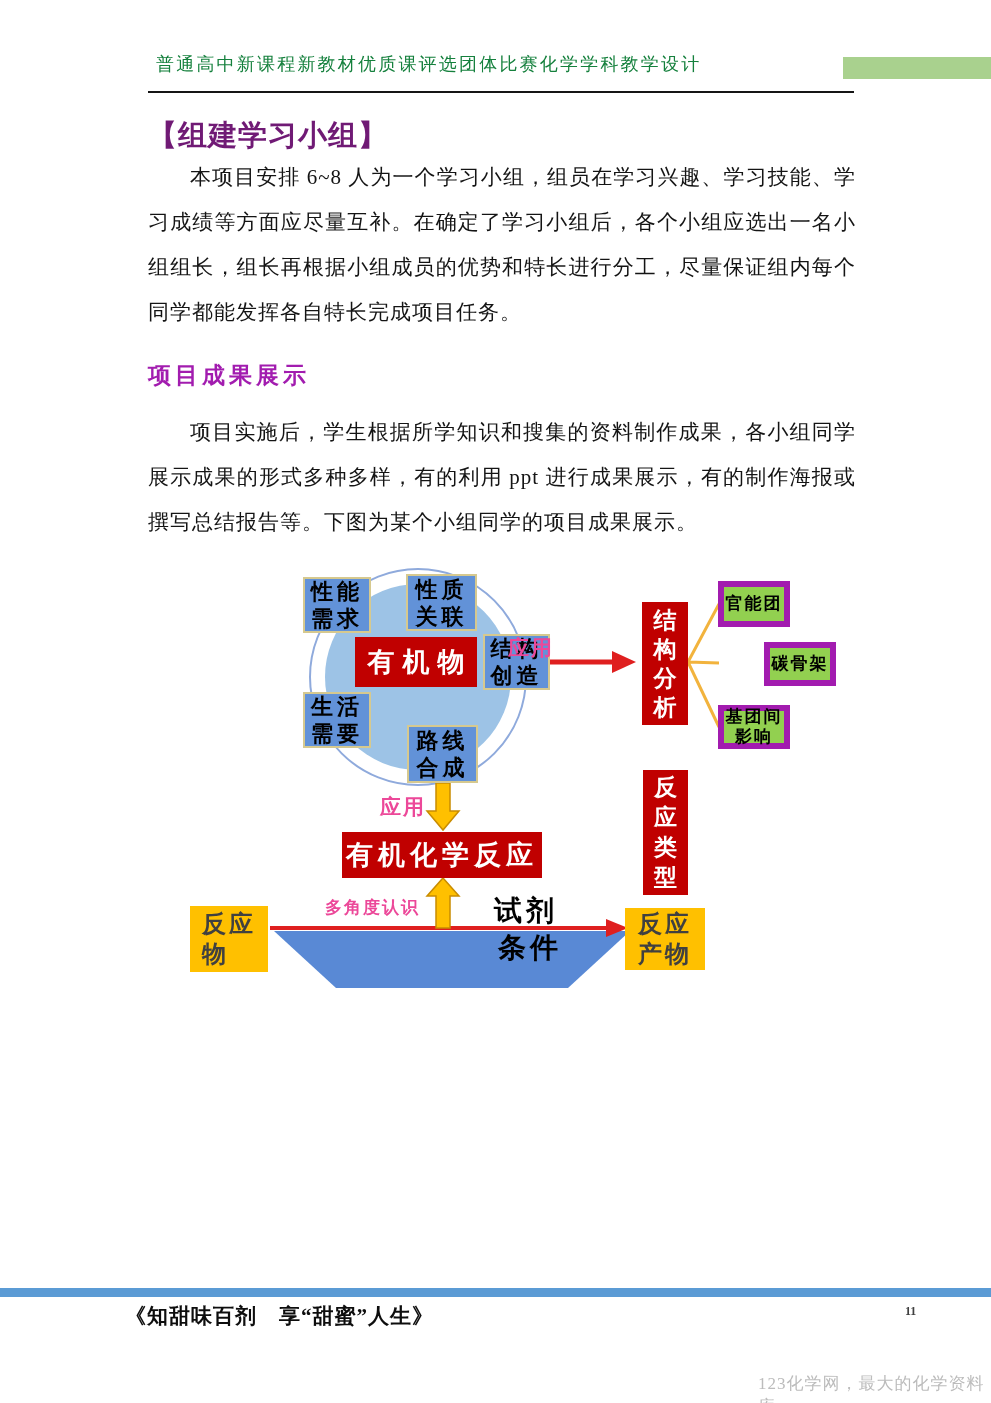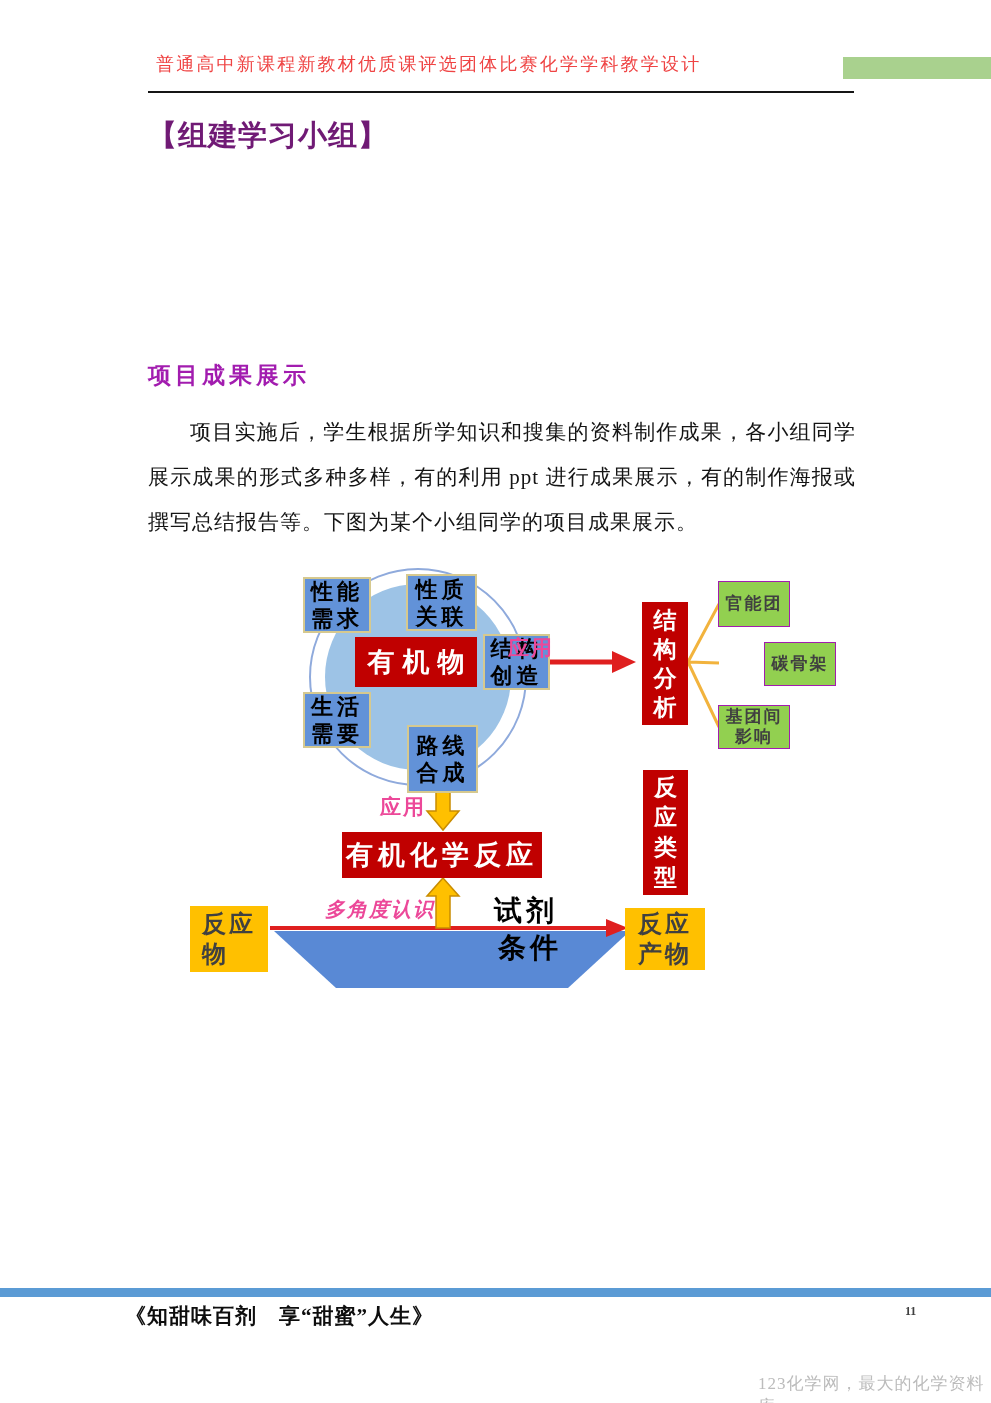--- a/index.html
+++ b/index.html
@@ -2,21 +2,21 @@
 <html><head>
 <meta charset="utf-8">
 <style>
   html,body{margin:0;padding:0;background:#ffffff;}
   .page{
     position:relative;width:991px;height:1403px;background:#ffffff;
     font-family:"Liberation Serif","DejaVu Serif",serif;color:#1a1a1a;overflow:hidden;
   }
   .abs{position:absolute;}
   
-  .header-title{left:156px;top:52px;font-size:18px;letter-spacing:2.2px;color:#ef4444;font-family:Liberation Serif, serif;}
+  .header-title{left:156px;top:52px;font-size:18px;letter-spacing:2.2px;color:#15803d;font-family:Liberation Serif, serif;}
   .header-bar{left:843px;top:57px;width:148px;height:22px;background:#A9D18E;}
   .header-rule{left:148px;top:91px;width:706px;border-top:2px solid #151515;}
   
   .h-section{left:148px;top:116px;font-size:29px;font-weight:bold;color:#701a75;letter-spacing:1px;font-family:Liberation Serif, serif;}
   .para{left:148px;width:708px;font-size:21px;line-height:45px;text-align:justify;
         text-indent:2em;color:#141414;letter-spacing:1px;}
   .para1{top:155px;}
   .h-center{left:148px;top:360px;width:708px;text-align:left;font-size:23px;
             font-weight:bold;letter-spacing:4px;color:#a21caf;}
   .para2{top:410px;}
@@ -24,22 +24,22 @@
   .diagram{left:0;top:530px;width:991px;height:480px;}
   .diagram svg{position:absolute;left:0;top:0;}
   .dbox{position:absolute;display:flex;align-items:center;justify-content:center;
         background:#6292D8;border:2px solid #D6C98F;box-sizing:border-box;
         font-weight:bold;font-size:22px;line-height:27px;color:#000;
         text-align:center;white-space:pre-line;letter-spacing:4px;}
   .rbox{position:absolute;display:flex;align-items:center;justify-content:center;
         background:#C00000;color:#fff;font-weight:bold;text-align:center;
         white-space:pre-line;}
   .gbox{position:absolute;display:flex;align-items:center;justify-content:center;
-        background:#92D050;border:1px solid #a21caf;box-sizing:border-box;
-        color:#404040;font-weight:bold;font-size:17px;line-height:20px;
+        background:#92D050;border:6px solid #a21caf;box-sizing:border-box;
+        color:#000000;font-weight:bold;font-size:17px;line-height:20px;
         text-align:center;white-space:pre-line;letter-spacing:2px;}
   .ybox{position:absolute;display:flex;align-items:center;justify-content:center;
         background:#FFC000;color:#404040;font-weight:bold;font-size:24px;line-height:30px;
         text-align:left;white-space:pre-line;letter-spacing:3px;margin-top:11px;}
   .red-label{position:absolute;color:#ec4899;font-weight:bold;font-size:21px;letter-spacing:2px;}
   .blk-label{position:absolute;color:#000;font-weight:bold;font-size:28px;letter-spacing:4px;}
   
   .footer-bar{left:0;top:1288px;width:991px;height:9px;background:#5B9BD5;}
   .footer-title{left:125px;top:1302px;font-size:21px;font-weight:bold;color:#0d0d0d;letter-spacing:1px;}
   .footer-page{left:905px;top:1304px;font-size:12px;font-weight:bold;color:#404040;}
@@ -48,20 +48,21 @@
 </head>
 <body>
 
 <div class="page">
 
   <div class="abs header-title">普通高中新课程新教材优质课评选团体比赛化学学科教学设计</div>
   <div class="abs header-bar"></div>
   <div class="abs header-rule"></div>
 
   <div class="abs h-section">【组建学习小组】</div>
+  <div class="abs para para1">本项目安排 6~8 人为一个学习小组，组员在学习兴趣、学习技能、学习成绩等方面应尽量互补。在确定了学习小组后，各个小组应选出一名小组组长，组长再根据小组成员的优势和特长进行分工，尽量保证组内每个同学都能发挥各自特长完成项目任务。</div>
 
   <div class="abs h-center">项目成果展示</div>
   <div class="abs para para2">项目实施后，学生根据所学知识和搜集的资料制作成果，各小组同学展示成果的形式多种多样，有的利用 ppt 进行成果展示，有的制作海报或撰写总结报告等。下图为某个小组同学的项目成果展示。</div>
 
   <div class="abs diagram">
 
     <svg width="991" height="480" viewBox="0 0 991 480">
 
       <circle cx="418" cy="147" r="108" fill="#ffffff" stroke="#8FAADC" stroke-width="2"></circle>
       <circle cx="418" cy="147" r="93" fill="#9DC3E6"></circle>
@@ -82,21 +83,21 @@
     </svg>
 
     <div class="dbox" style="left:303px;top:47px;width:68px;height:56px;">性能
 需求</div>
     <div class="dbox" style="left:406px;top:20px;width:71px;height:57px;margin-top:24px;">性质
 关联</div>
     <div class="dbox" style="left:483px;top:104px;width:67px;height:56px;">结构
 创造</div>
     <div class="dbox" style="left:303px;top:162px;width:68px;height:56px;">生活
 需要</div>
-    <div class="dbox" style="left:407px;top:195px;width:71px;height:68px;">路线
+    <div class="dbox" style="left:407px;top:195px;width:71px;height:58px;">路线
 合成</div>
 
     <div class="rbox" style="left:355px;top:107px;width:122px;height:50px;font-size:27px;letter-spacing:8px;text-indent:8px;">有机物</div>
 
     <div class="red-label" style="left:508px;top:104px;">应用</div>
 
     <div class="rbox" style="left:642px;top:72px;width:46px;height:123px;font-size:23px;line-height:29px;">结
 构
 分
 析</div>
@@ -108,21 +109,21 @@
 
     <div class="red-label" style="left:380px;top:263px;">应用</div>
 
     <div class="rbox" style="left:342px;top:302px;width:200px;height:46px;font-size:27px;letter-spacing:5px;">有机化学反应</div>
 
     <div class="rbox" style="left:643px;top:240px;width:45px;height:125px;font-size:23px;line-height:30px;">反
 应
 类
 型</div>
 
-    <div class="red-label" style="left:325px;top:366px;font-size:20px;font-style:italic;">多角度认识</div>
+    <div class="red-label" style="left:325px;top:366px;font-size:17px;">多角度认识</div>
     <div class="blk-label" style="left:494px;top:362px;">试剂</div>
     <div class="blk-label" style="left:498px;top:399px;">条件</div>
 
     <div class="ybox" style="left:190px;top:365px;width:78px;height:66px;">反应
 物</div>
     <div class="ybox" style="left:625px;top:367px;width:80px;height:62px;">反应
 产物</div>
   </div>
 
   <div class="abs footer-bar"></div>

